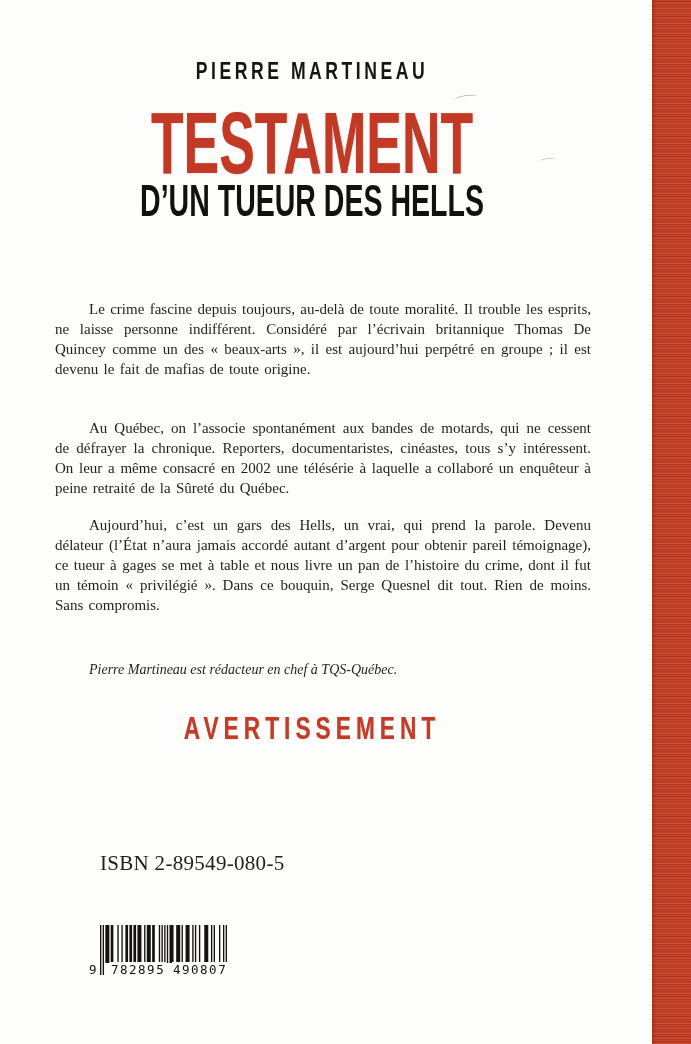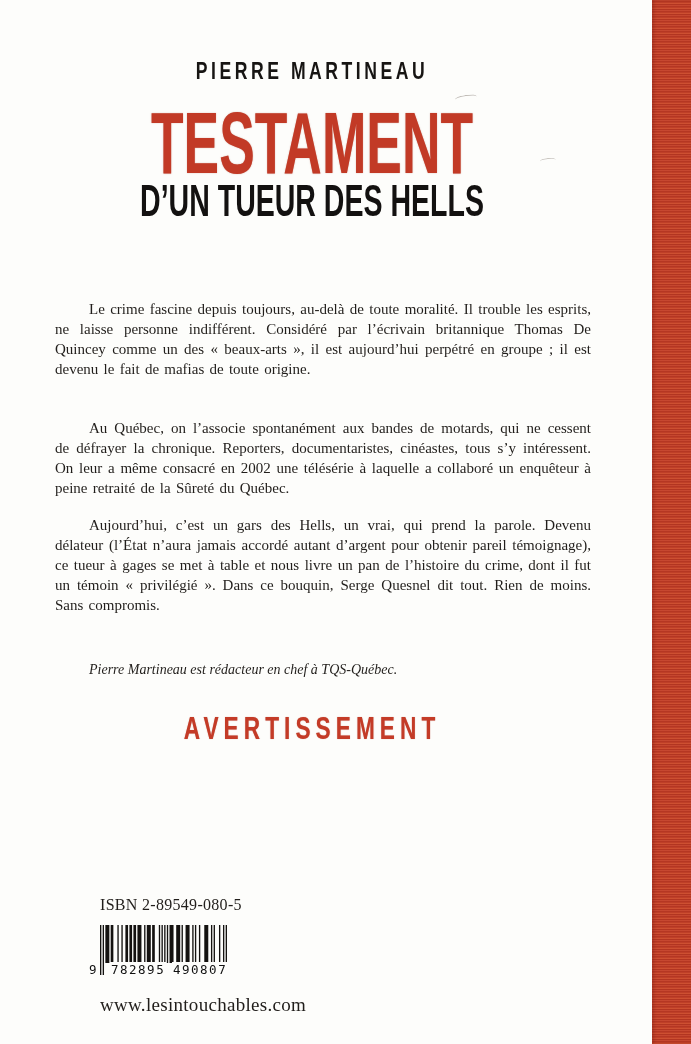--- a/index.html
+++ b/index.html
@@ -62,22 +62,22 @@
     font-size:27px;letter-spacing:6px;
     transform:scale(0.84,1.15);transform-origin:50% 0;
     white-space:nowrap;
     text-shadow:0 0 1px rgba(150,40,20,.45);
   }
   .warning-text{
     position:absolute;left:55px;top:787px;width:560px;
     font-size:17.6px;
   }
   .isbn-line{
-    position:absolute;left:100px;top:896px;
-    font-size:16px;letter-spacing:.3px;
+    position:absolute;left:100px;top:851px;
+    font-size:21px;letter-spacing:.3px;
   }
   .barcode{
     position:absolute;left:88px;top:925px;width:150px;height:62px;
   }
   .barcode svg{position:absolute;left:12px;top:0;overflow:visible;}
   .bc-digits{
     position:absolute;top:37px;left:0;width:150px;height:15px;
     font-family:"DejaVu Sans Mono", monospace;font-size:12.5px;color:#111;
   }
   .bc-digits span{position:absolute;background:#fdfdfb;padding:0 1px;line-height:15px;}
@@ -153,18 +153,17 @@
         <rect x="122.99" y="0" width="1.34" height="50" fill="#141210"></rect>
         <rect x="125.66" y="0" width="1.34" height="50" fill="#141210"></rect>
       </svg>
     <div class="bc-digits">
       <span class="bc-lead">9</span>
       <span class="bc-g1">782895</span>
       <span class="bc-g2">490807</span>
     </div>
   </div>
 
-  <div class="website-line">www.lesintouchables.com</div>
 
   <div class="smudge1"></div>
   <div class="smudge2"></div>
 
 </div>
 
 </body></html>

